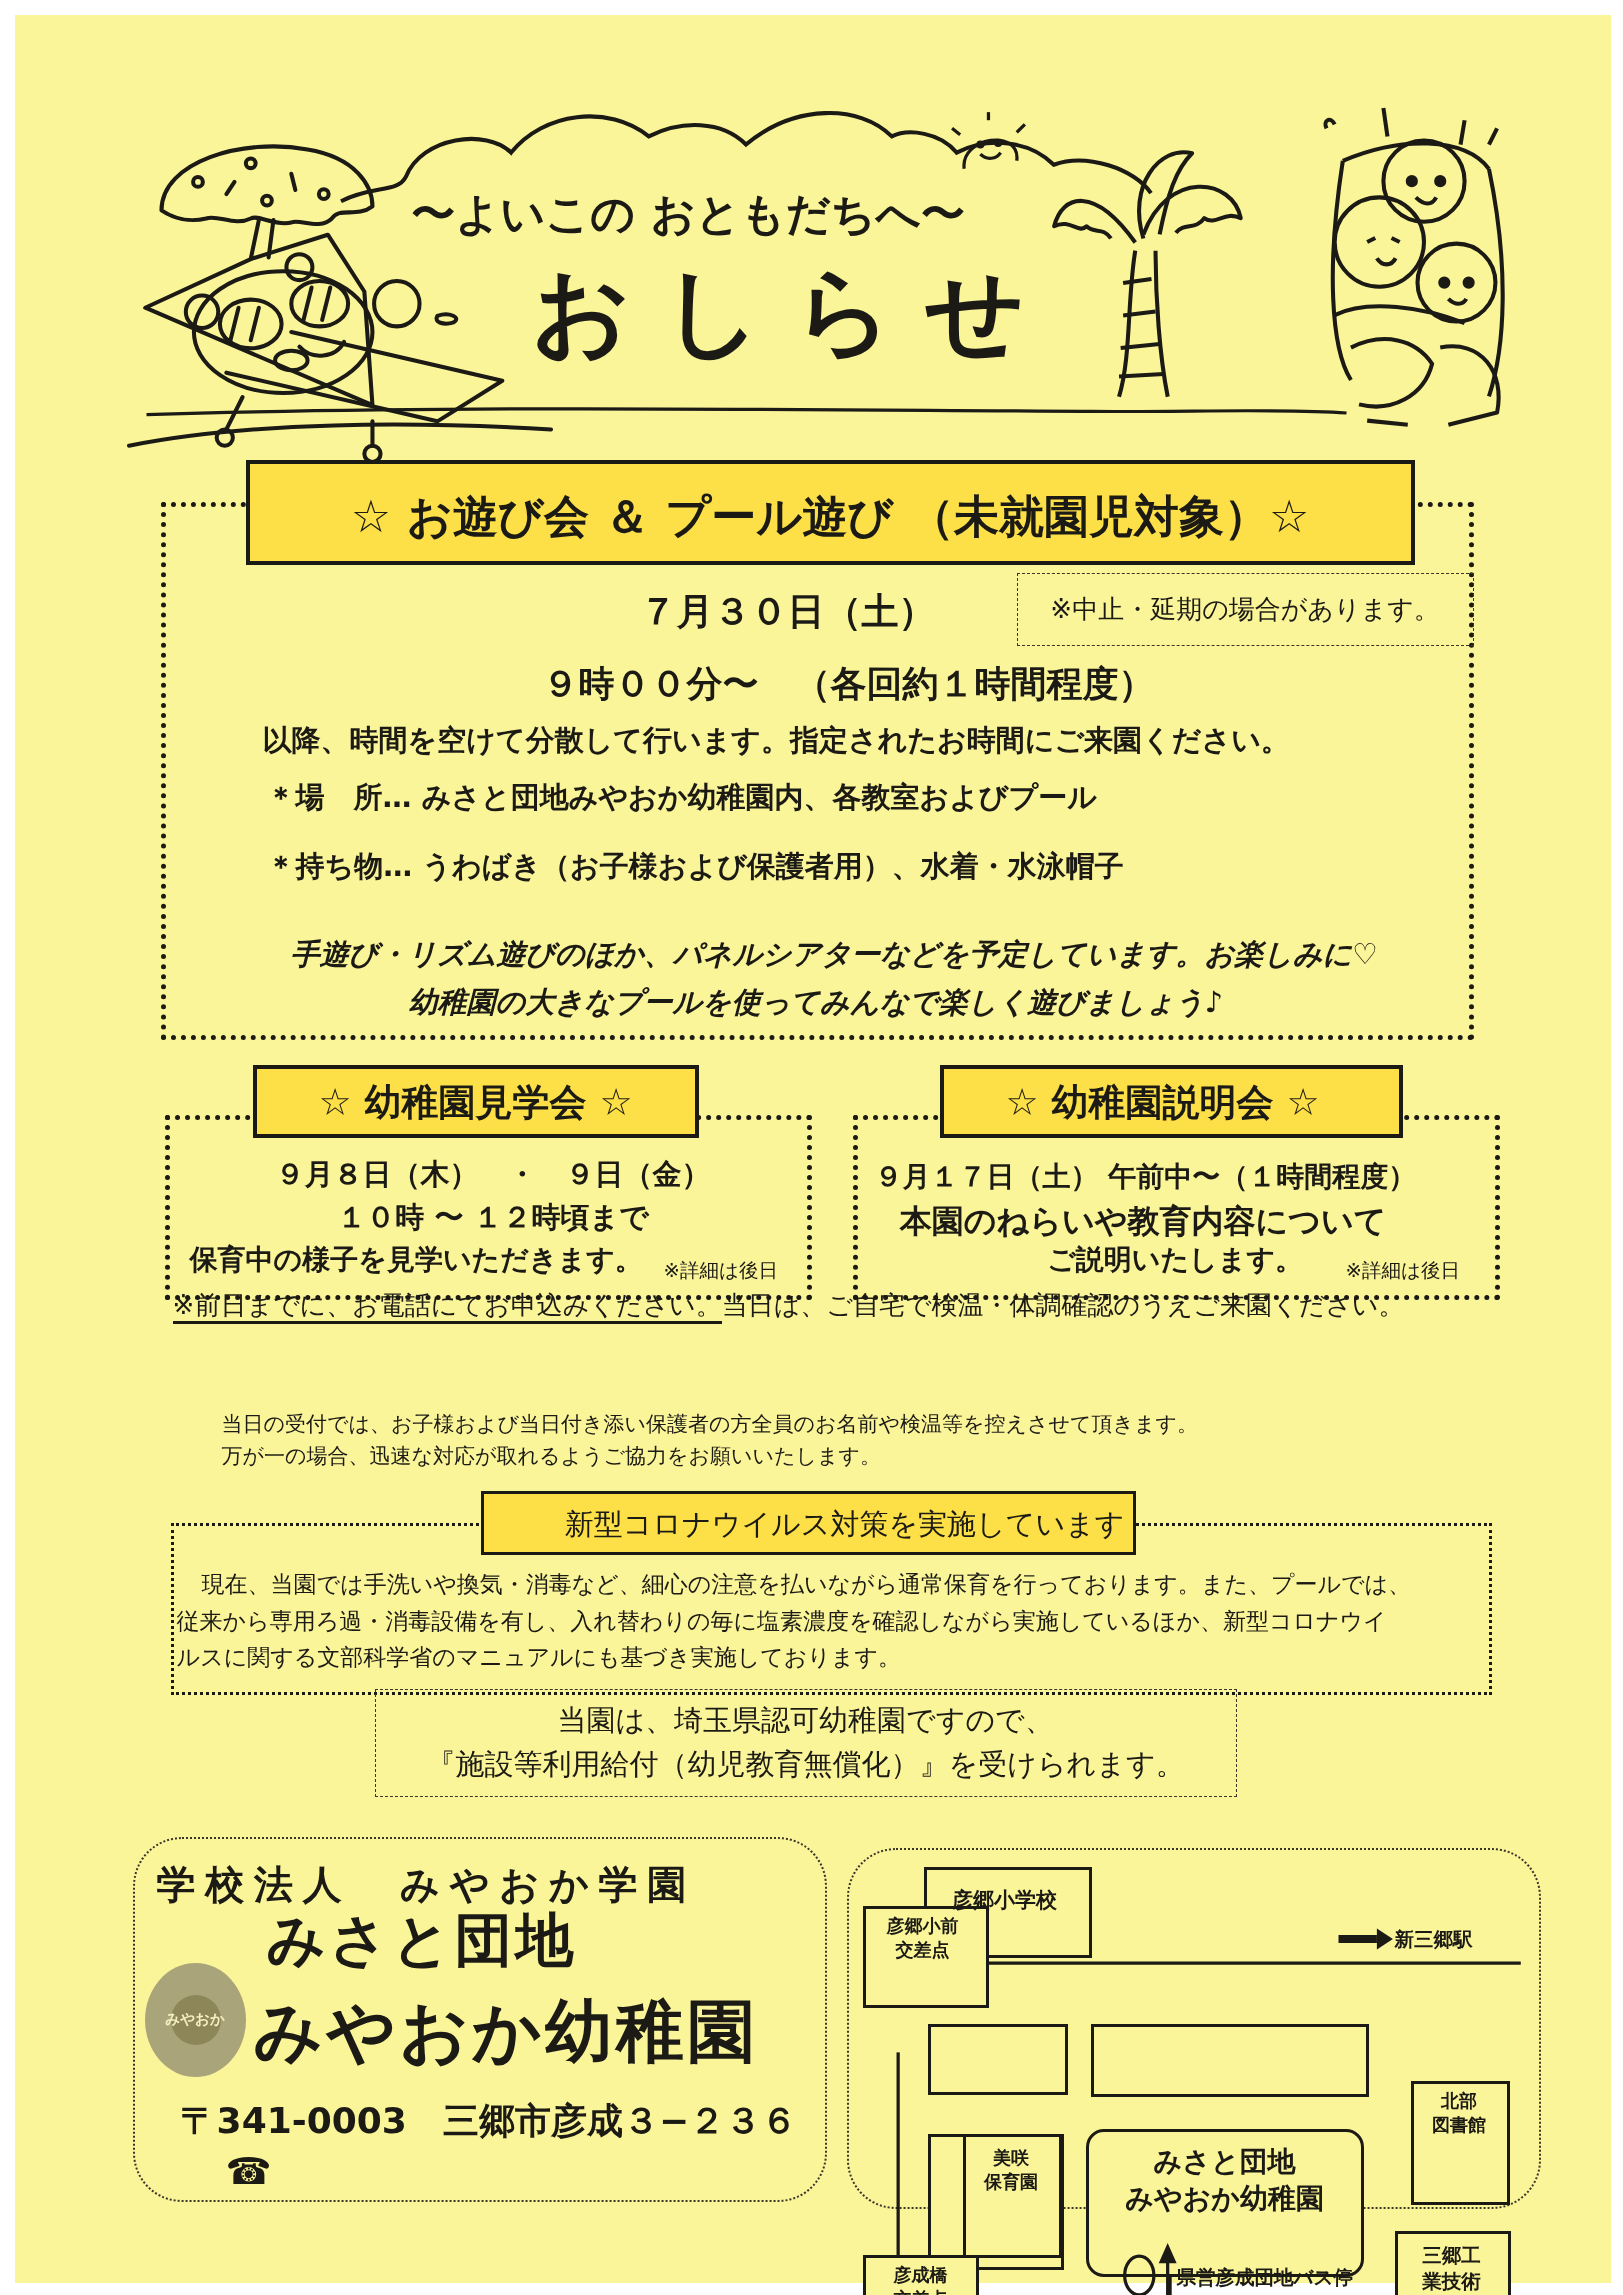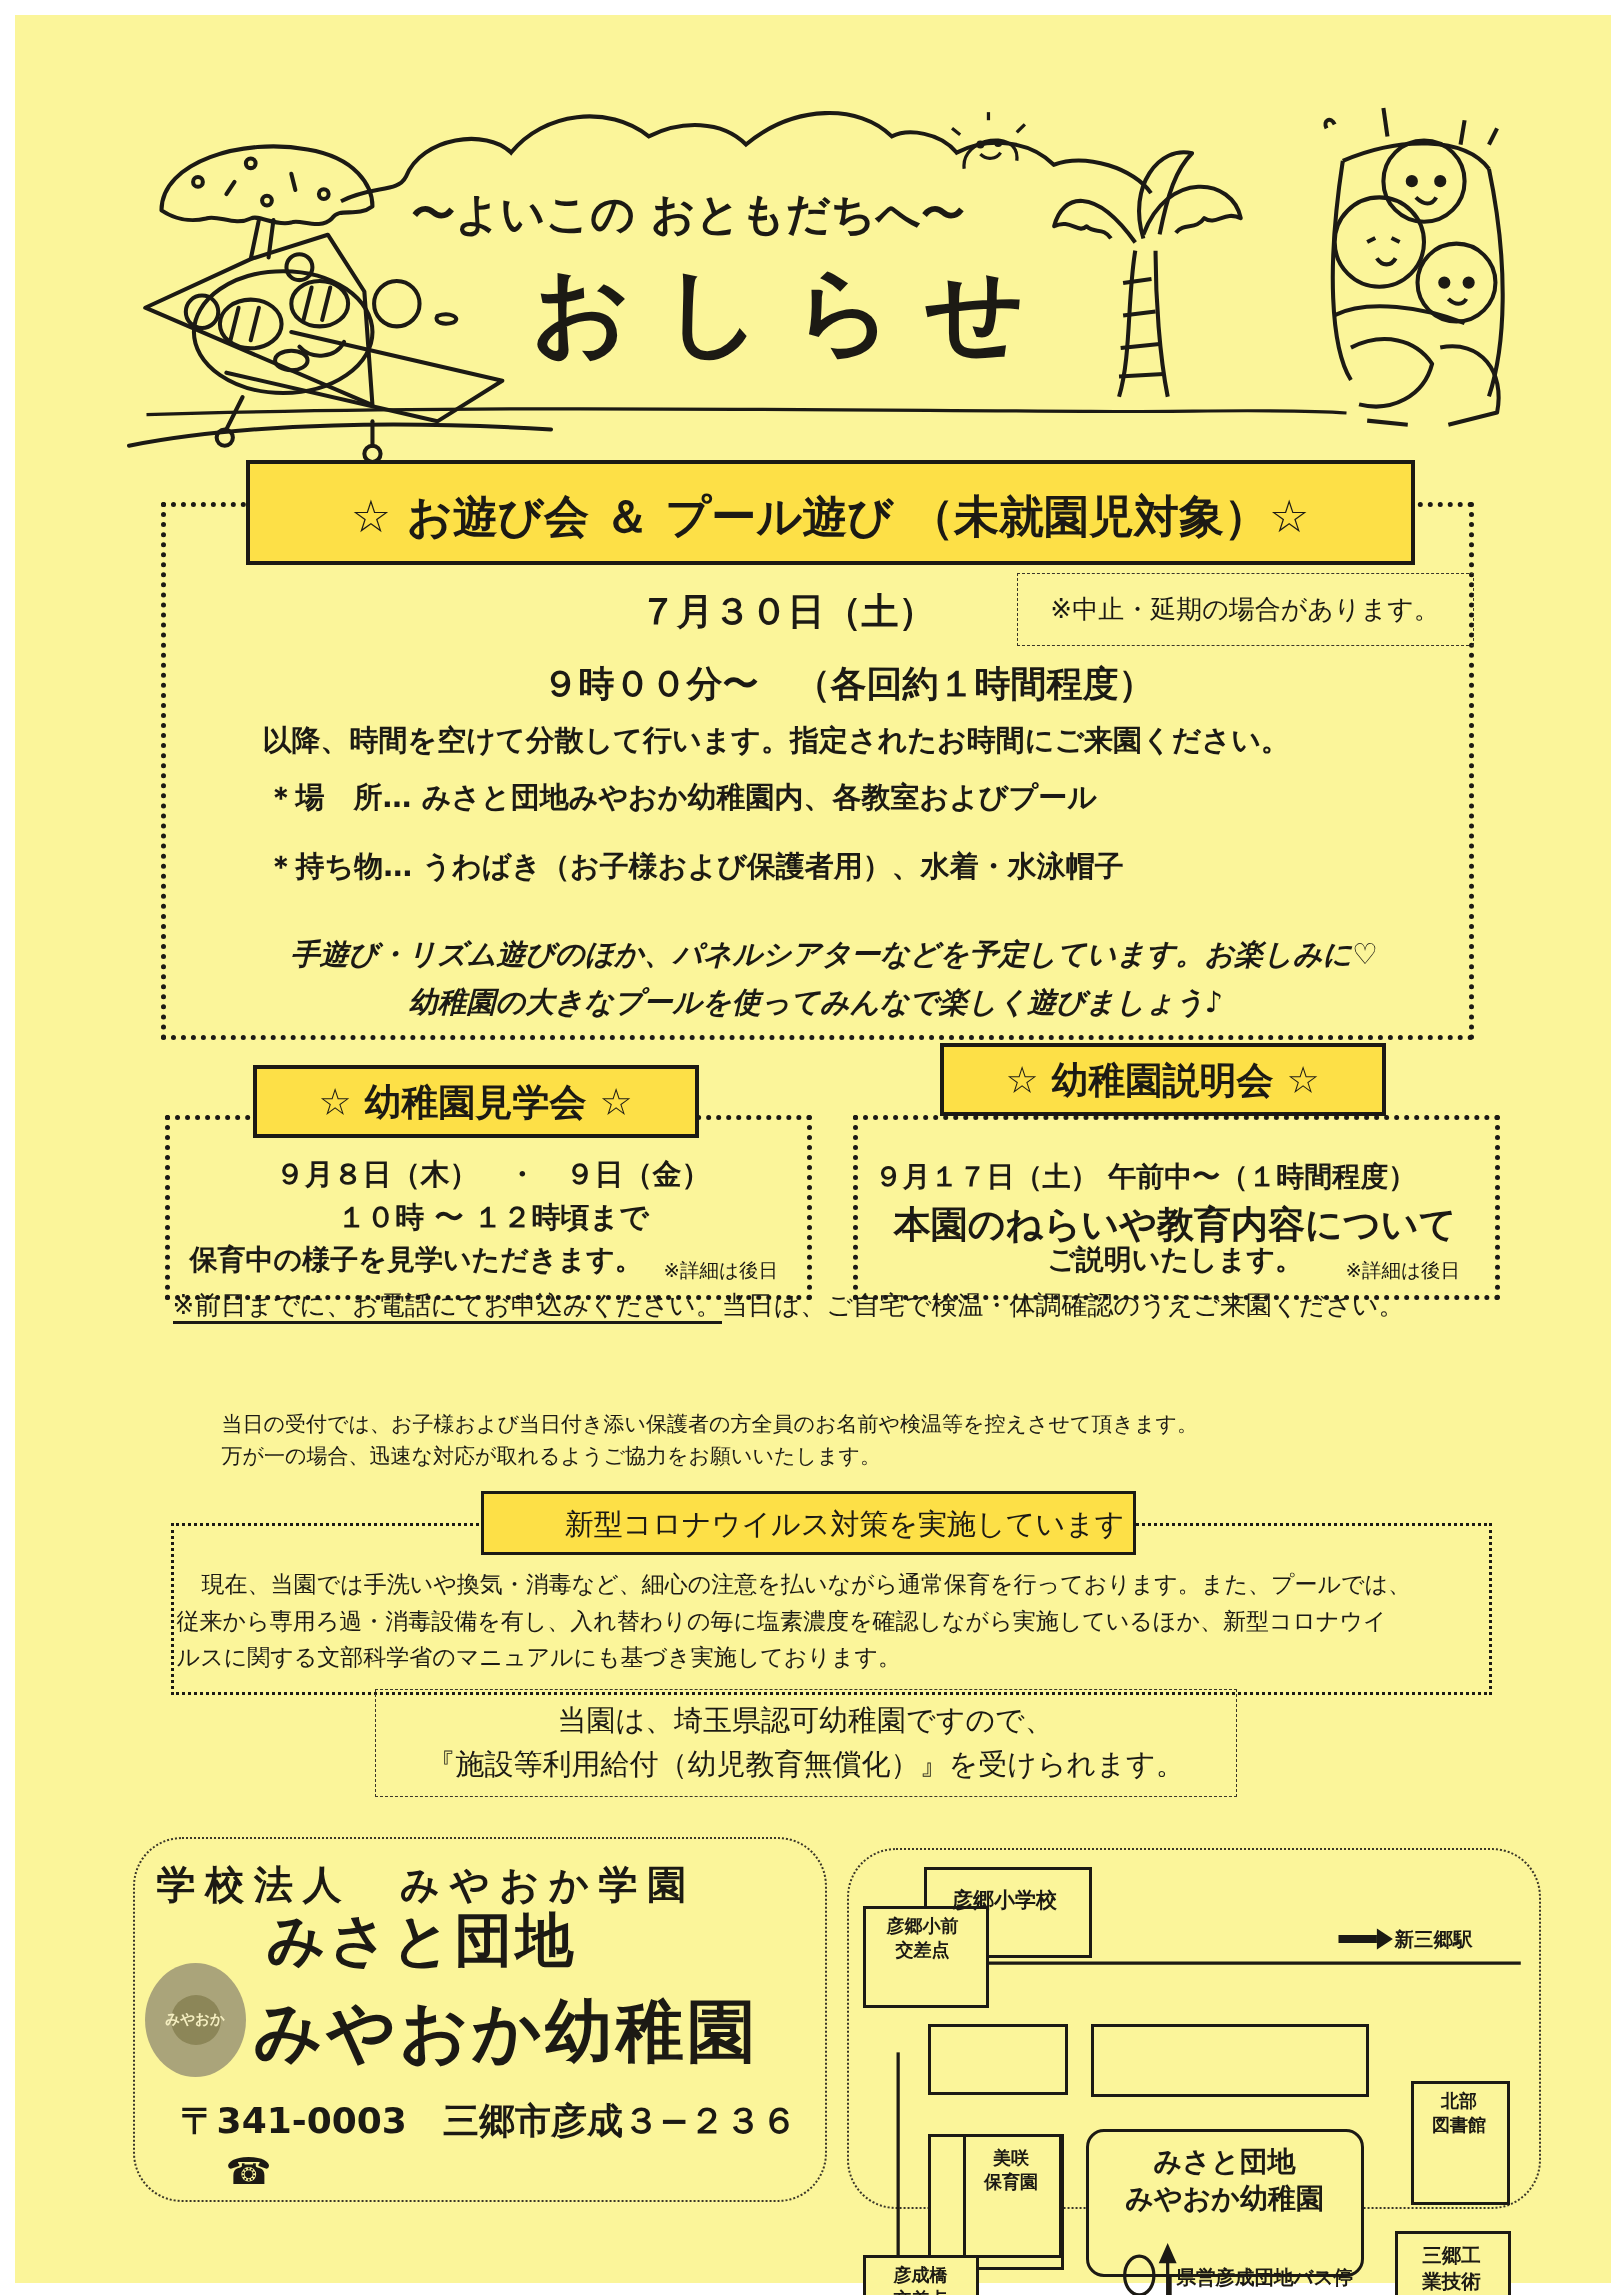--- a/index.html
+++ b/index.html
@@ -136,25 +136,25 @@
   <div class="dotbox" style="left:150px;top:1100px;width:637px;height:175px;"></div>
   <div class="solidbox" style="left:238px;top:1050px;width:438px;height:65px;">
     <div class="row center bold" style="left:0;top:9.7px;width:438px;font-size:37px;">☆ 幼稚園見学会 ☆</div>
   </div>
   <div class="row center bold" style="left:162px;top:1140px;width:633px;font-size:29px;">９月８日（木）　・　９日（金）</div>
   <div class="row center bold" style="left:162px;top:1183px;width:633px;font-size:29px;">１０時 〜 １２時頃まで</div>
   <div class="row bold" style="left:175px;top:1226px;font-size:28px;">保育中の様子を見学いただきます。</div>
   <div class="row" style="left:649px;top:1242px;font-size:19.5px;">※詳細は後日</div>
 
   <div class="dotbox" style="left:838px;top:1100px;width:637px;height:175px;"></div>
-  <div class="solidbox" style="left:925px;top:1028px;width:438px;height:65px;">
+  <div class="solidbox" style="left:925px;top:1050px;width:438px;height:65px;padding-left:17px;">
     <div class="row center bold" style="left:0;top:9.7px;width:438px;font-size:37px;">☆ 幼稚園説明会 ☆</div>
   </div>
   <div class="row bold" style="left:860px;top:1143px;font-size:28px;">９月１７日（土） 午前中〜（１時間程度）</div>
-  <div class="row center bold" style="left:844px;top:1185px;width:633px;font-size:37px;">本園のねらいや教育内容について</div>
+  <div class="row center bold" style="left:812px;top:1185px;width:633px;font-size:32px;">本園のねらいや教育内容について</div>
   <div class="row center bold" style="left:844px;top:1226px;width:633px;font-size:28px;">ご説明いたします。</div>
   <div class="row" style="left:1331px;top:1242px;font-size:19.5px;">※詳細は後日</div>
 
   <div class="row" style="left:158px;top:1273px;font-size:26px;">
     <span class="underline">※前日までに、お電話にてお申込みください。</span><span>当日は、ご自宅で検温・体調確認のうえご来園ください。</span>
   </div>
   <div class="row" style="left:207px;top:1395px;font-size:21px;">当日の受付では、お子様および当日付き添い保護者の方全員のお名前や検温等を控えさせて頂きます。</div>
   <div class="row" style="left:207px;top:1427px;font-size:21px;">万が一の場合、迅速な対応が取れるようご協力をお願いいたします。</div>
 
   <div class="dotbox fine" style="left:156px;top:1508px;width:1315px;height:166px;"></div>

